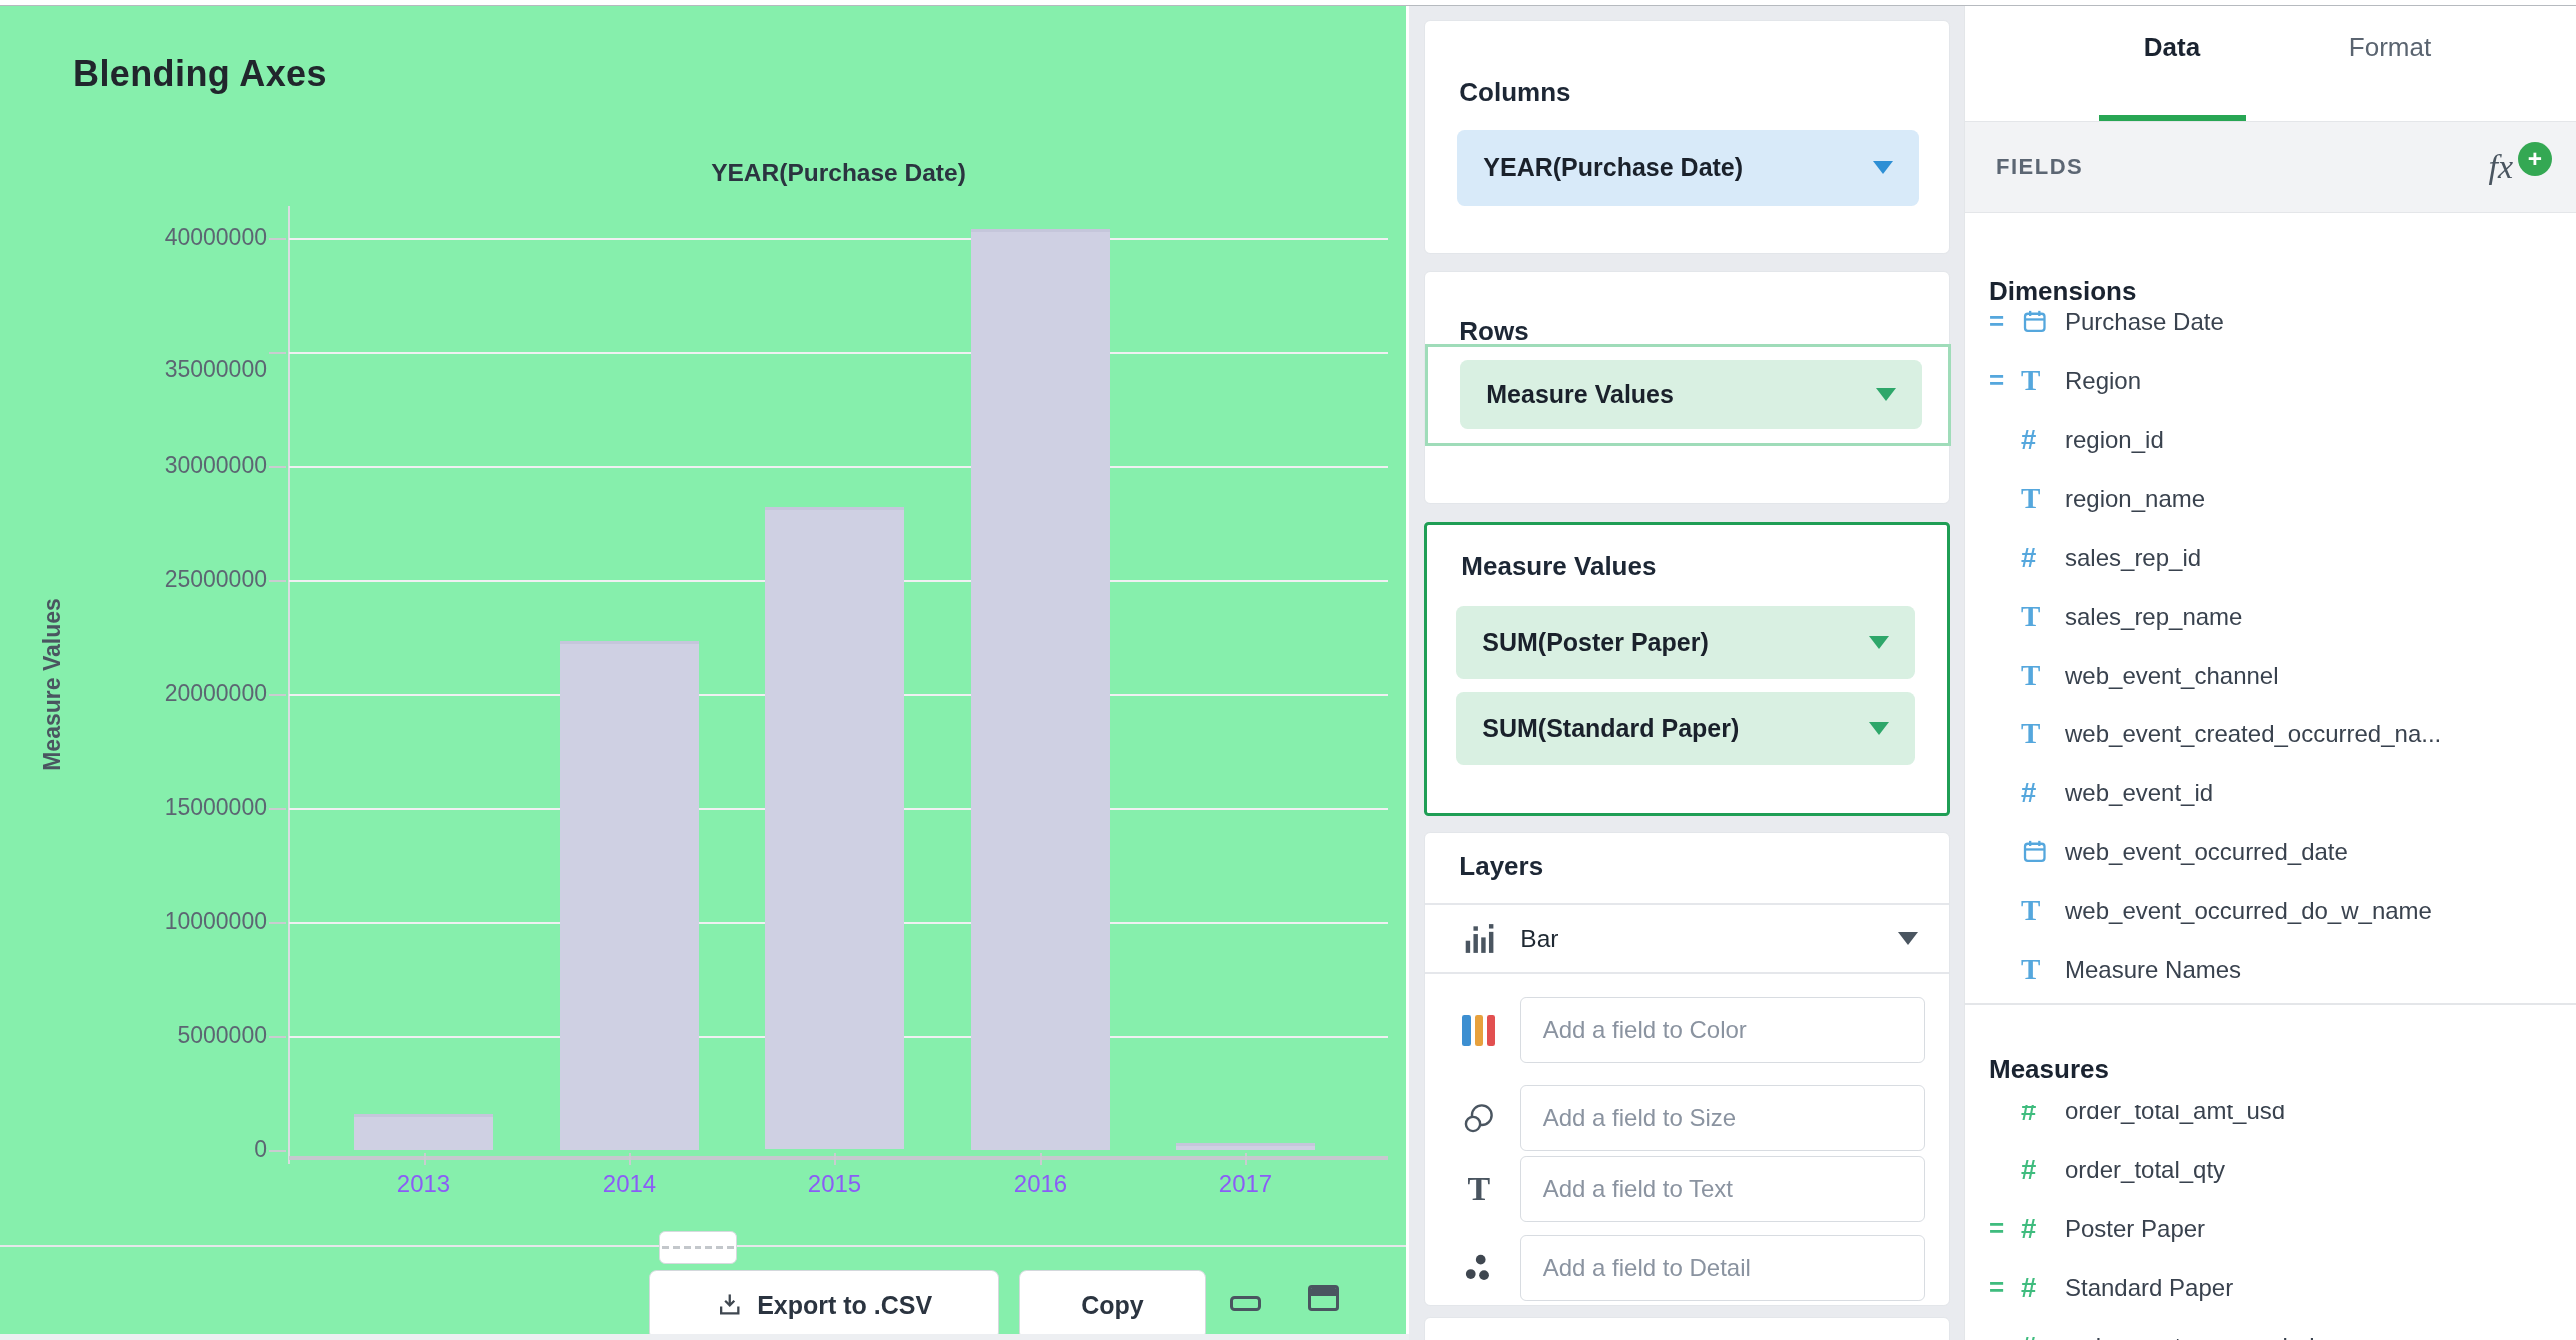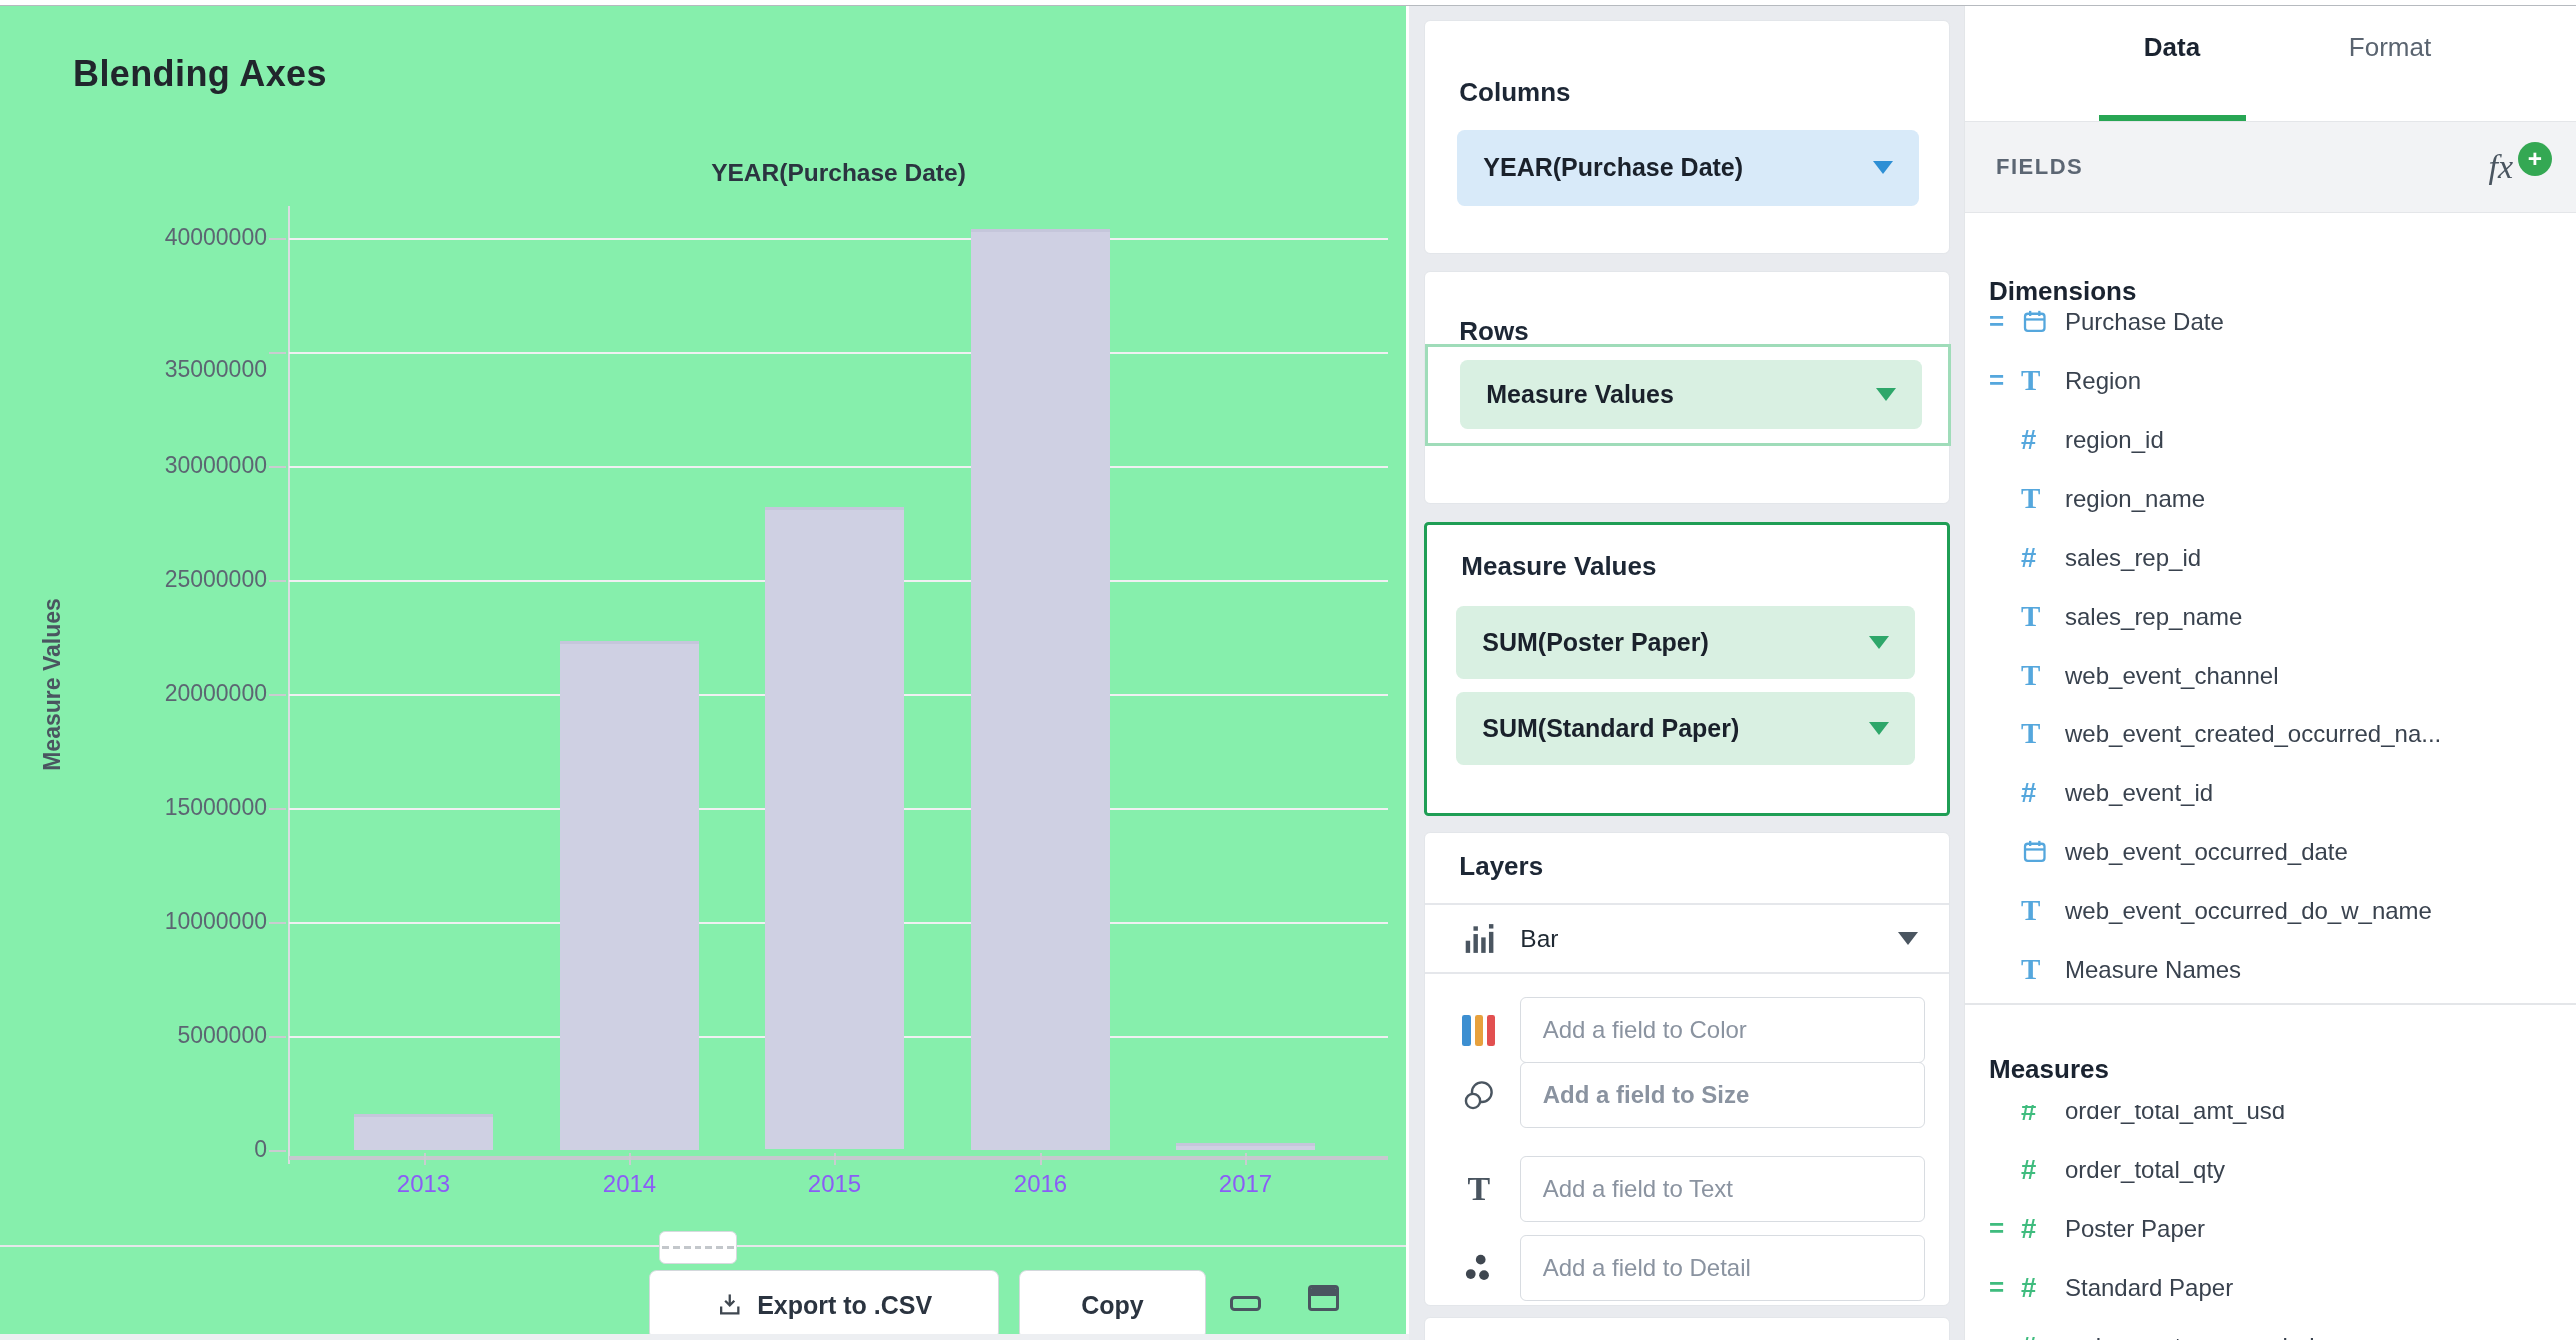--- a/index.html
+++ b/index.html
@@ -180,21 +180,21 @@
           <div style="position:absolute;left:0;top:164px;width:526px;height:66px;">
             <div class="layer-icon" style="top: 0px; height: 66px;">
               <span class="color-bars">
                 <i style="background:#3d8fd1"></i>
                 <i style="background:#e7a13d"></i>
                 <i style="background:#e25050"></i>
               </span>
             </div>
             <div class="field-input" style="position:absolute;top:0;">Add a field to Color</div>
           </div>
-          <div style="position:absolute;left:0;top:229px;width:526px;height:52px;font-weight:bold;">
+          <div style="position:absolute;left:0;top:252px;width:526px;height:52px;">
             <div class="layer-icon" style="top: 0px; height: 66px;">
               <svg width="35" height="35" viewBox="0 0 32 32" fill="none" stroke="#4a5560" stroke-width="2.2">
                 <circle cx="19" cy="13" r="9" fill="#fff"></circle>
                 <circle cx="11" cy="21" r="6.5" fill="#fff"></circle>
               </svg>
             </div>
             <div class="field-input" style="position:absolute;top:0;">Add a field to Size</div>
           </div>
           <div style="position:absolute;left:0;top:323px;width:526px;height:66px;">
             <div class="layer-icon" style="top: 0px; height: 66px;">

